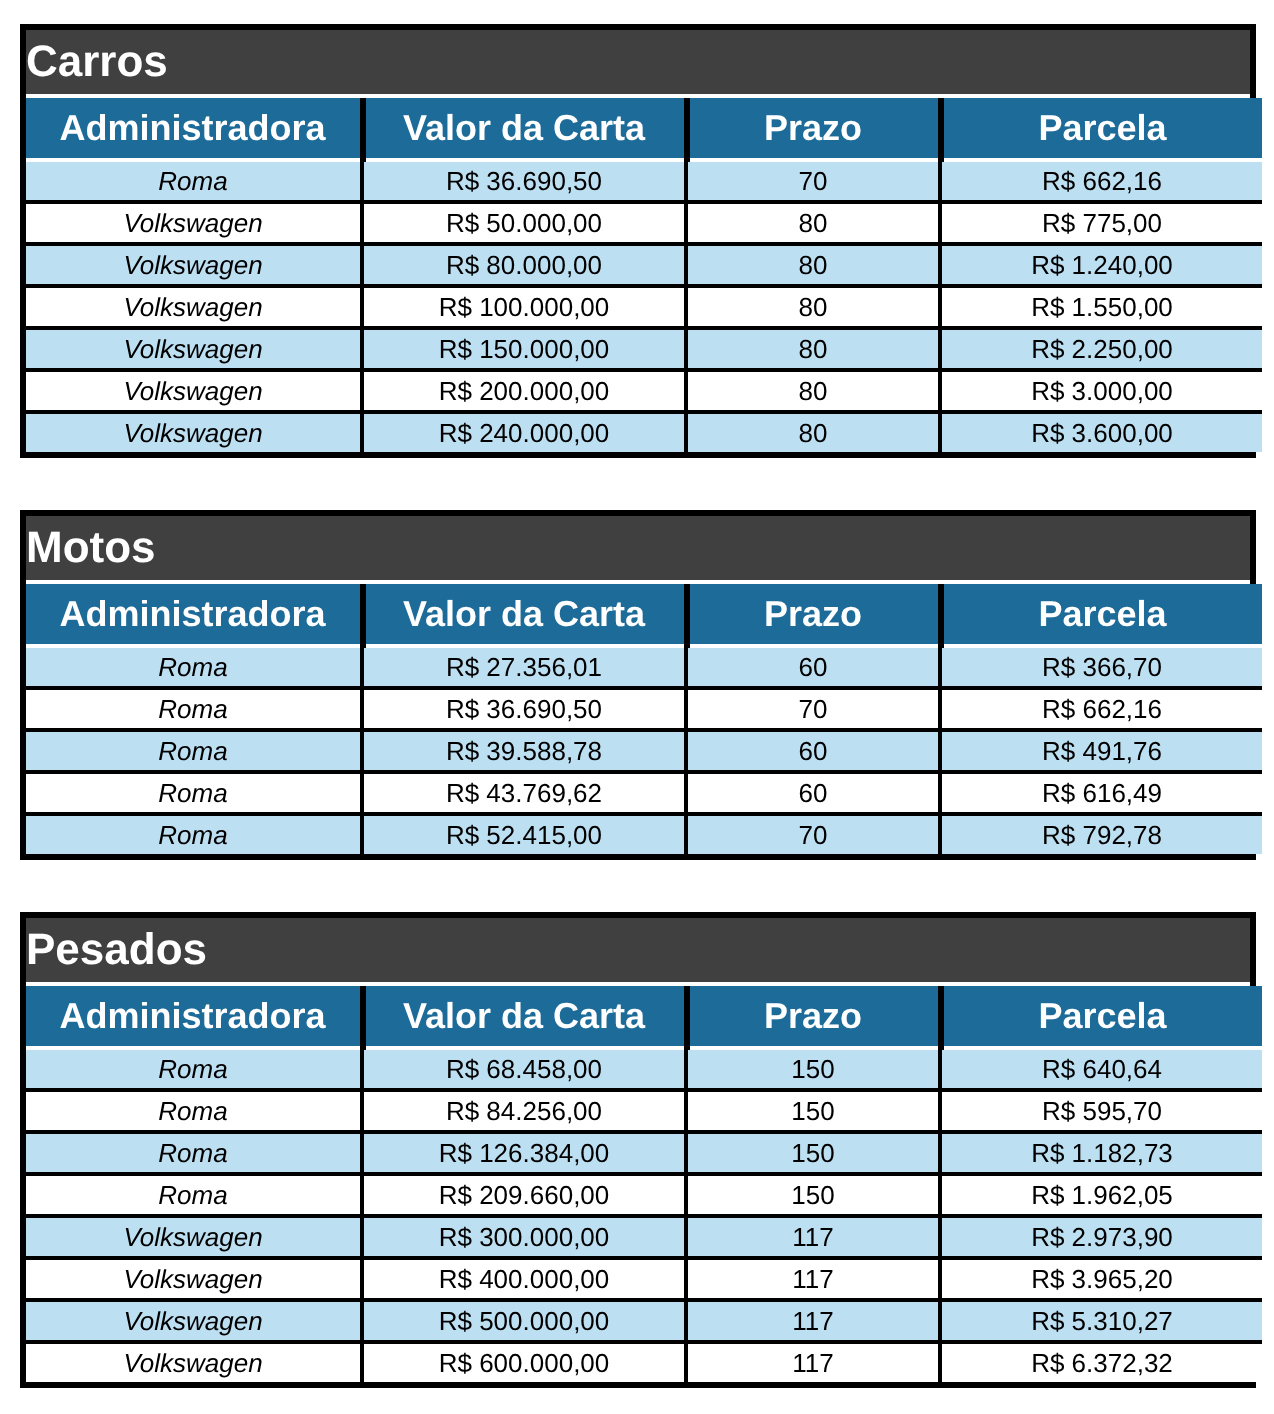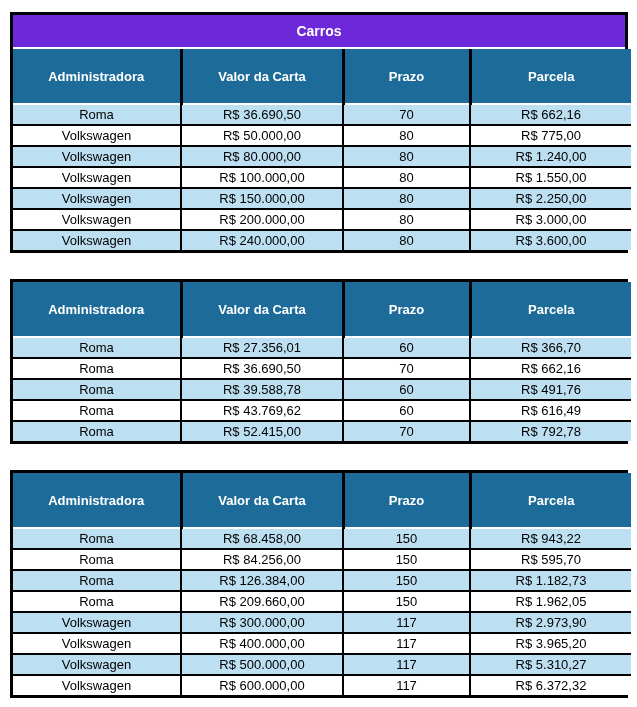--- a/index.html
+++ b/index.html
@@ -14,62 +14,61 @@
     box-sizing: border-box;
     padding: 12px 9px 10px 10px;
   }
   .price-table {
     border: 3px solid #000000;
     margin-bottom: 26px;
     background: #ffffff;
   }
   .price-table:last-child { margin-bottom: 0; }
   .table-title {
-    background: #6d28d9;
+    background: #404040;
     color: #ffffff;
     font-weight: bold;
-    font-size: 14px;
-    text-align: center;
+    font-size: 22px;
     line-height: 32px;
     height: 32px;
     border-bottom: 2px solid #ffffff;
   }
   table {
     border-collapse: collapse;
     table-layout: fixed;
     width: 100%;
   }
   col.c-admin  { width: 168px; }
   col.c-valor  { width: 162px; }
   col.c-prazo  { width: 127px; }
   col.c-parcela{ width: 161px; }
   th {
     background: #1C6B99;
     color: #ffffff;
     font-weight: bold;
-    font-size: 13px;
+    font-size: 18px;
     height: 22px;
-    padding: 16px 2px;
+    padding: 4px 2px;
     text-align: center;
     border-left: 3px solid #000000;
     border-bottom: 2px solid #ffffff;
   }
   th:first-child { border-left: none; }
   td {
     font-size: 13px;
     color: #000000;
     height: 19px;
     padding: 0 2px;
     text-align: center;
     vertical-align: middle;
     border-left: 2px solid #000000;
     border-top: 2px solid #000000;
     background: #ffffff;
   }
-  td:first-child { border-left: none; }
+  td:first-child { border-left: none; font-style: italic; }
   tbody tr.alt td { background: #BDDFF2; }
 </style>
 </head>
 <body>
 
 <section class="price-table">
   <div class="table-title">Carros</div>
   <table>
     <colgroup>
       <col class="c-admin">
@@ -126,20 +125,21 @@
           <td>Volkswagen</td>
           <td>R$ 240.000,00</td>
           <td>80</td>
           <td>R$ 3.600,00</td>
         </tr>
       </tbody>
   </table>
 </section>
 
 <section class="price-table">
+  <div class="table-title">Motos</div>
   <table>
     <colgroup>
       <col class="c-admin">
         <col class="c-valor">
         <col class="c-prazo">
         <col class="c-parcela">
     </colgroup>
     <thead>
         <tr>
           <th>Administradora</th>
@@ -177,41 +177,42 @@
           <td>Roma</td>
           <td>R$ 52.415,00</td>
           <td>70</td>
           <td>R$ 792,78</td>
         </tr>
       </tbody>
   </table>
 </section>
 
 <section class="price-table">
+  <div class="table-title">Pesados</div>
   <table>
     <colgroup>
       <col class="c-admin">
         <col class="c-valor">
         <col class="c-prazo">
         <col class="c-parcela">
     </colgroup>
     <thead>
         <tr>
           <th>Administradora</th>
           <th>Valor da Carta</th>
           <th>Prazo</th>
           <th>Parcela</th>
         </tr>
       </thead>
     <tbody>
         <tr class="alt">
           <td>Roma</td>
           <td>R$ 68.458,00</td>
           <td>150</td>
-          <td>R$ 943,22</td>
+          <td>R$ 640,64</td>
         </tr>
         <tr>
           <td>Roma</td>
           <td>R$ 84.256,00</td>
           <td>150</td>
           <td>R$ 595,70</td>
         </tr>
         <tr class="alt">
           <td>Roma</td>
           <td>R$ 126.384,00</td>

